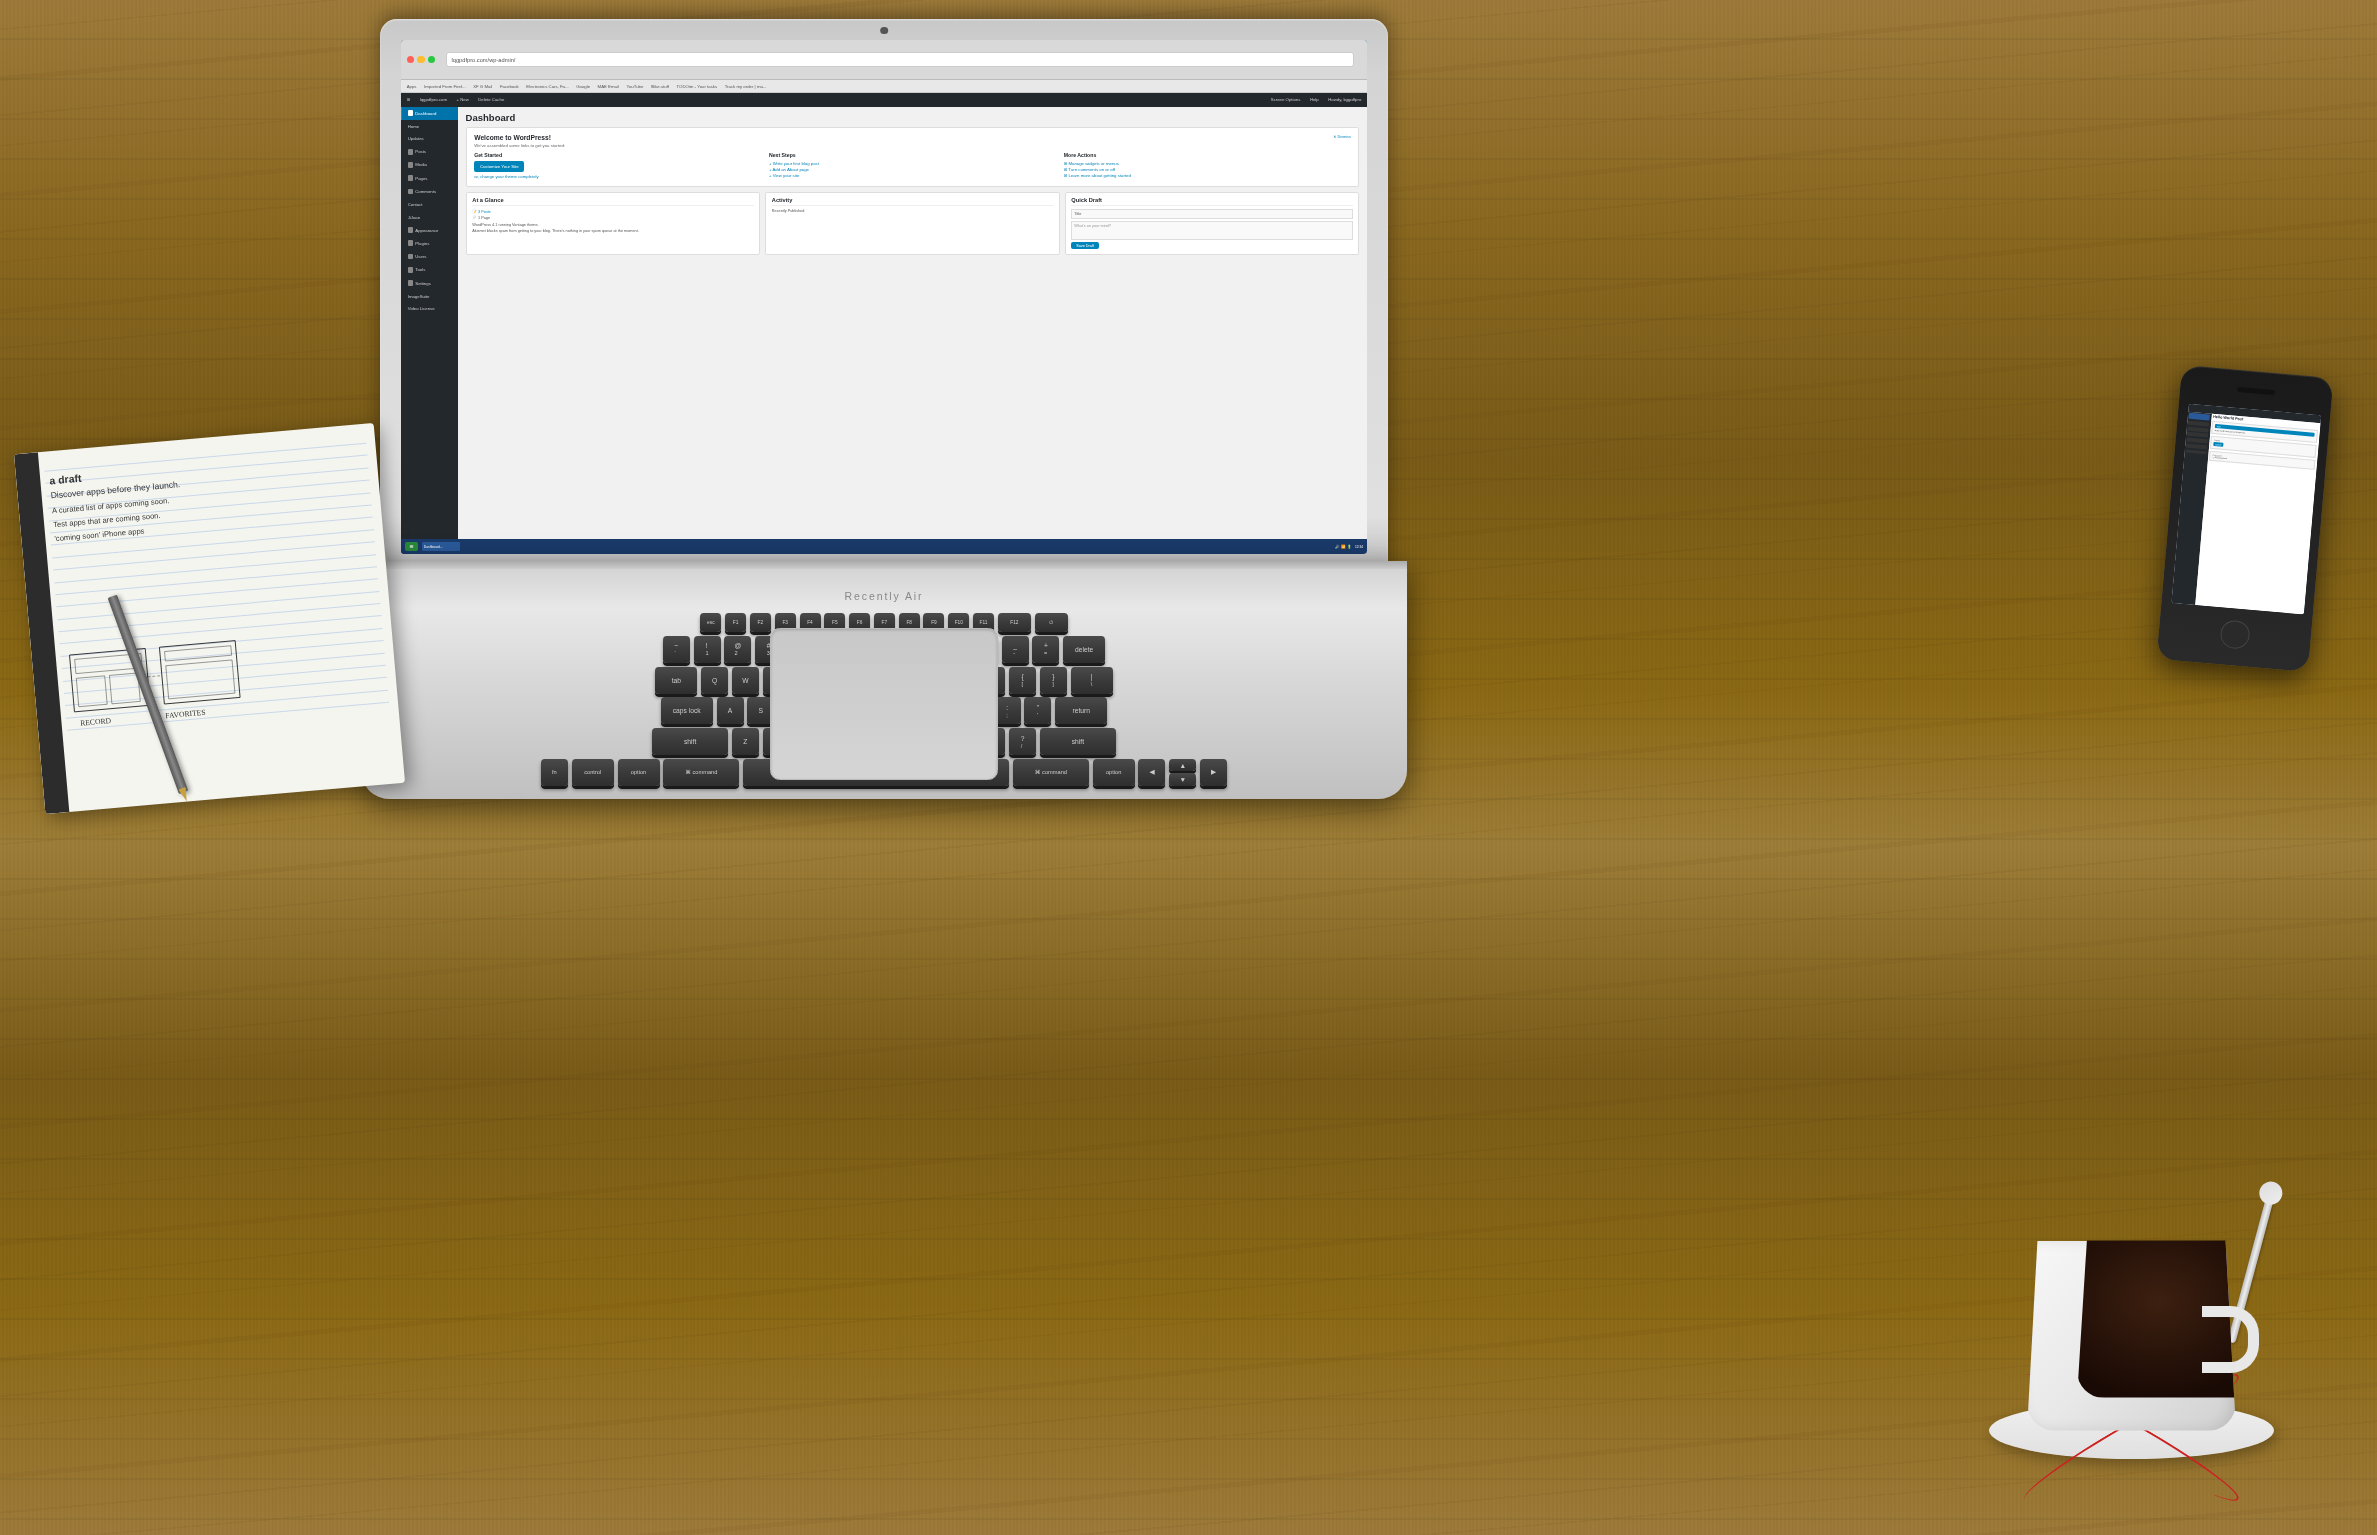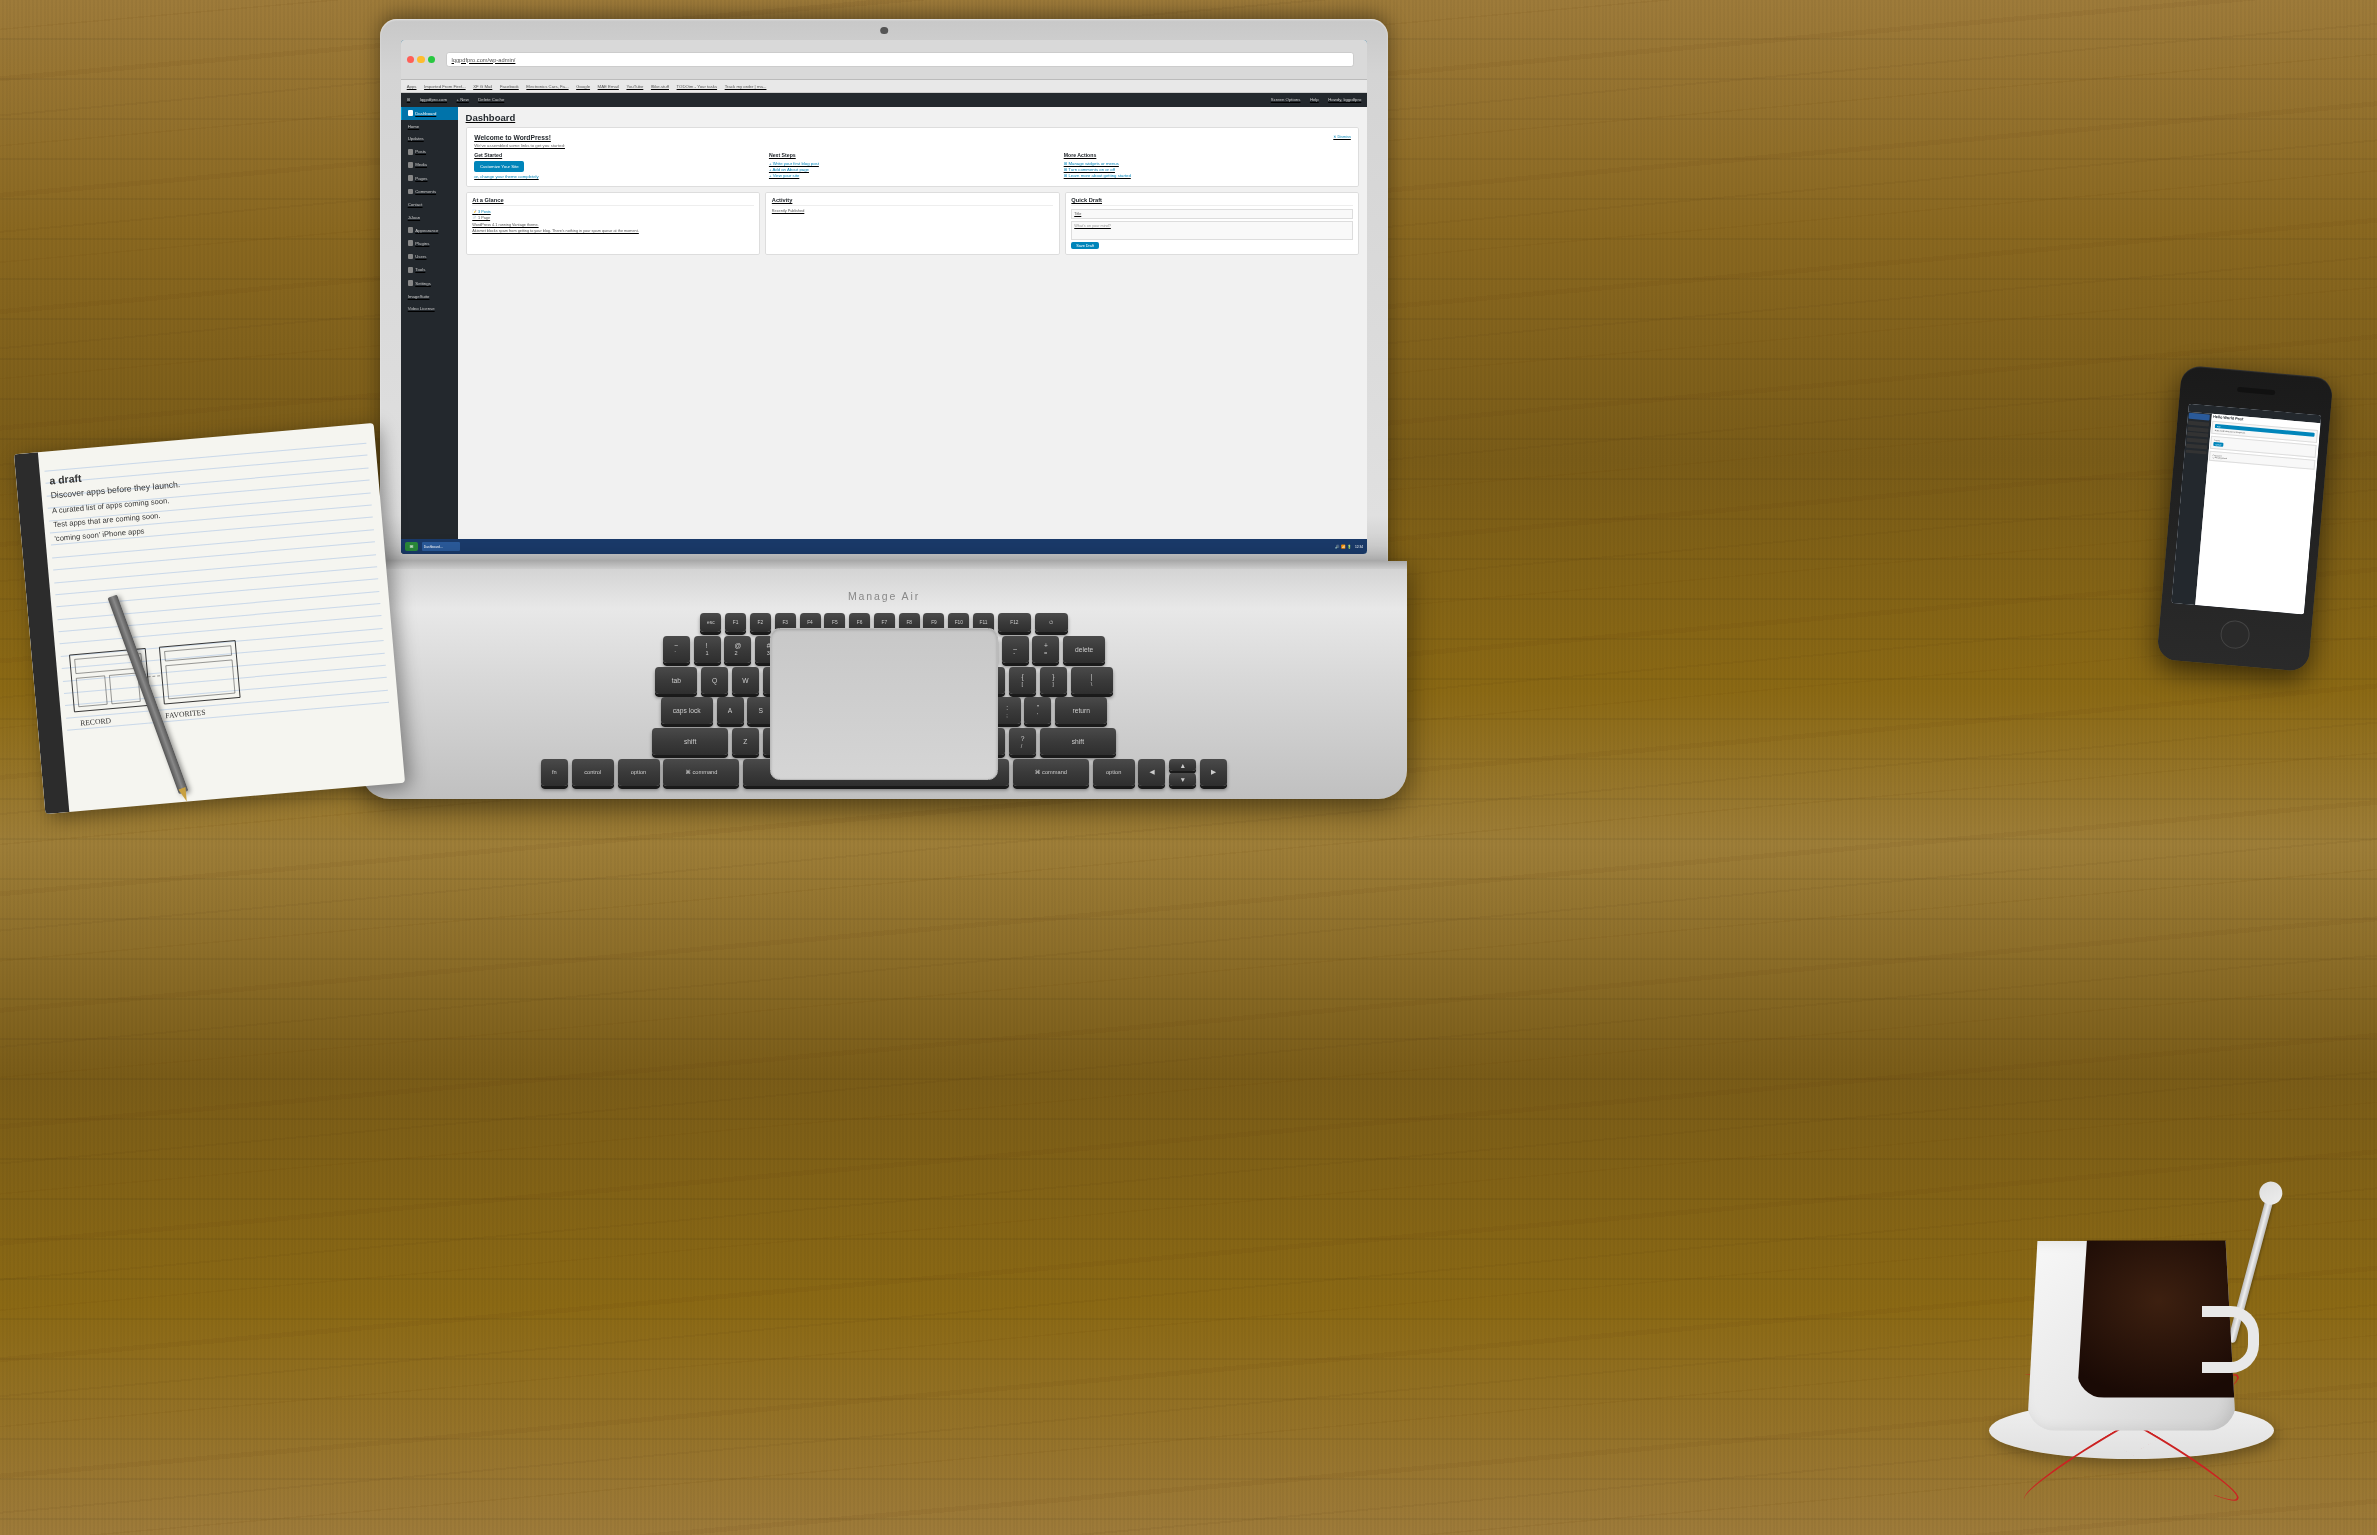--- a/index.html
+++ b/index.html
@@ -109,21 +109,20 @@
       overflow: hidden;
     }
 
     
     .wp-screen {
       position: absolute;
       inset: 0;
       background: #7dd3fc;
       overflow: hidden;
       font-size: 4.8px;
-      text-decoration: underline;
     }
 
     
     .browser-chrome {
       background: #d9d9d9;
       height: 40px;
       border-bottom: 1px solid #bbb;
       display: flex;
       align-items: center;
       padding: 0 5.7px;
@@ -899,21 +898,21 @@
             <span style="font-size:3.3px;color:white">12:34</span>
           </div>
         </div>
 
       </div>
     </div>
   </div>
 
   <div class="laptop-base">
     <div class="laptop-hinge"></div>
-    <div class="macbook-label">Manage Air</div>
+    <div class="macbook-label">Recently Air</div>
 
     <div class="keyboard">
 
       <div class="key-row">
         <div class="key fn-row">
             <span>esc</span>
           </div>
         <div class="key fn-row">
             <span>F1</span>
           </div>

